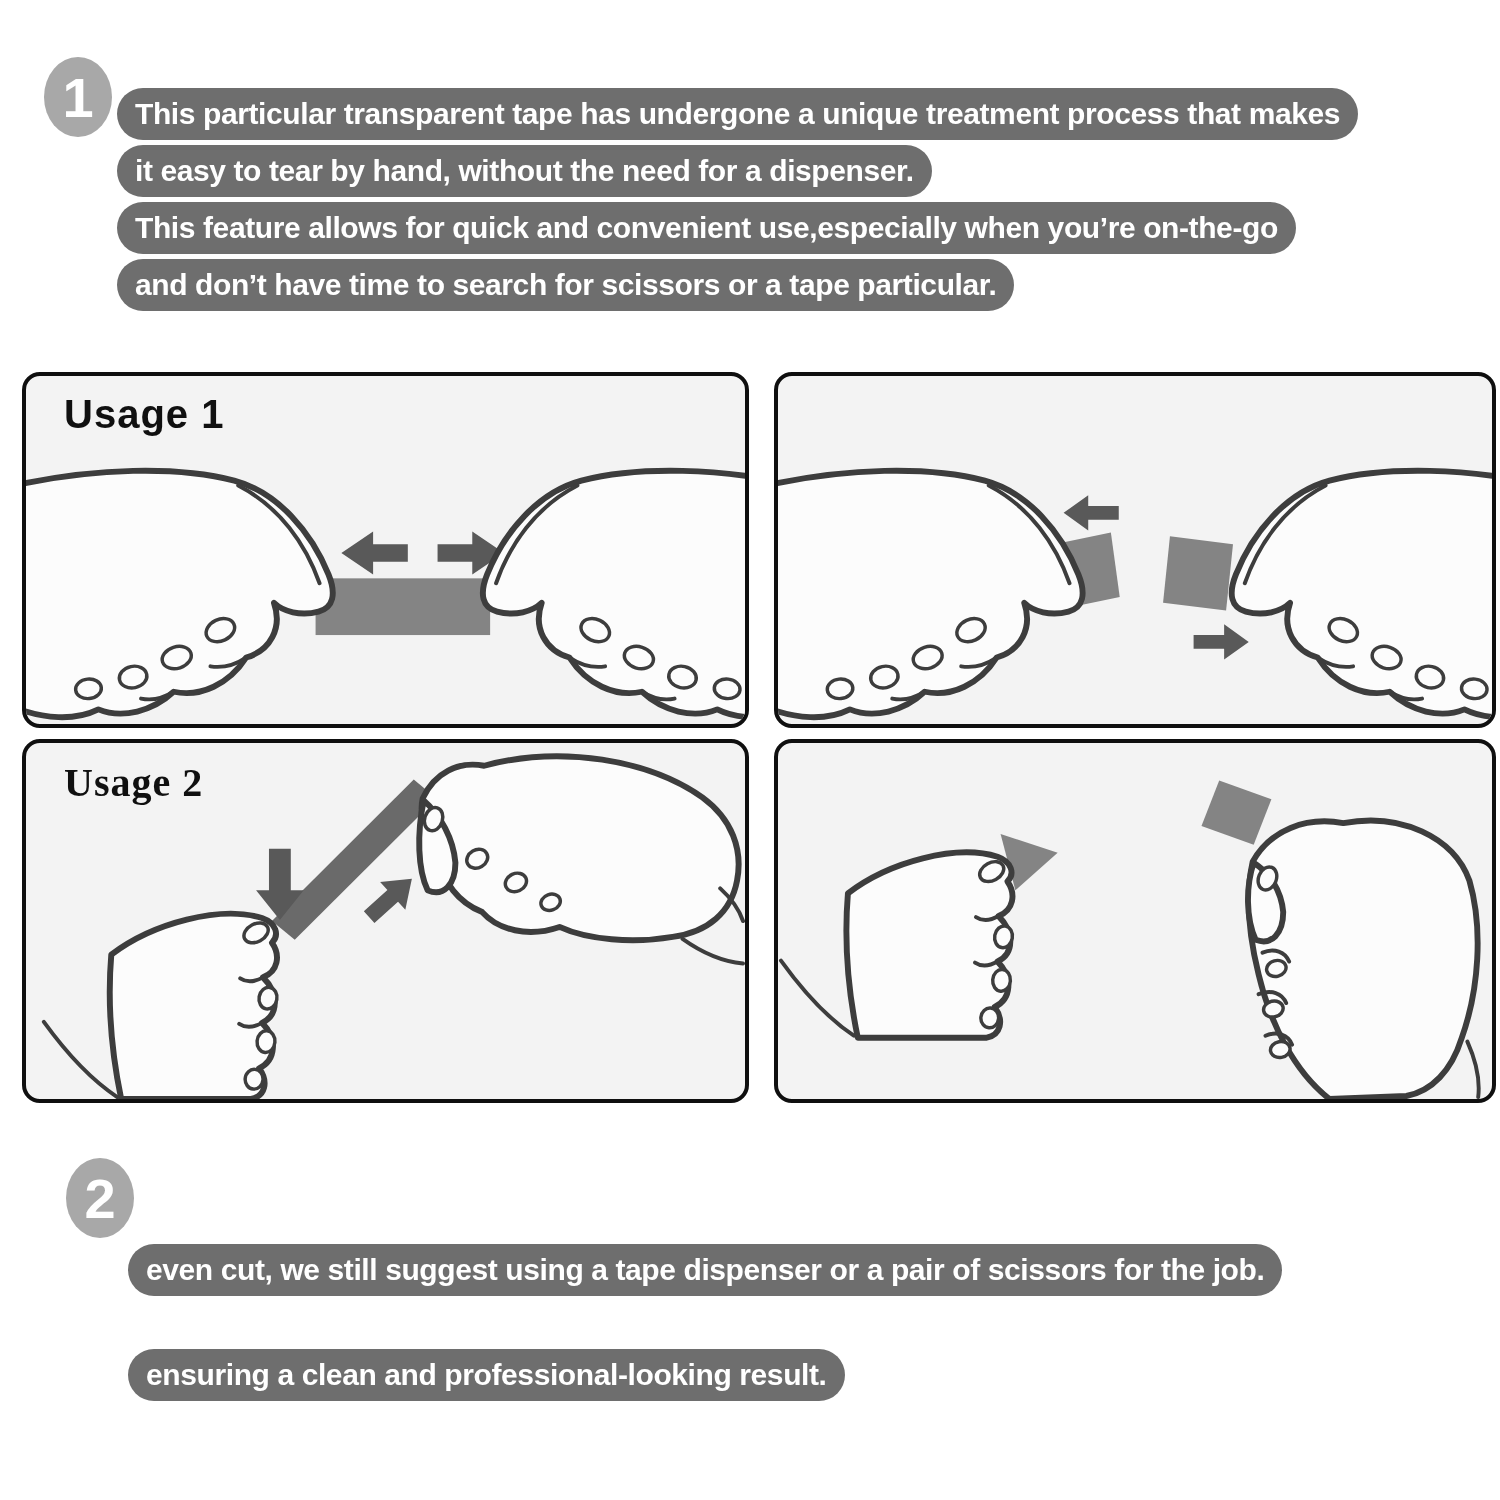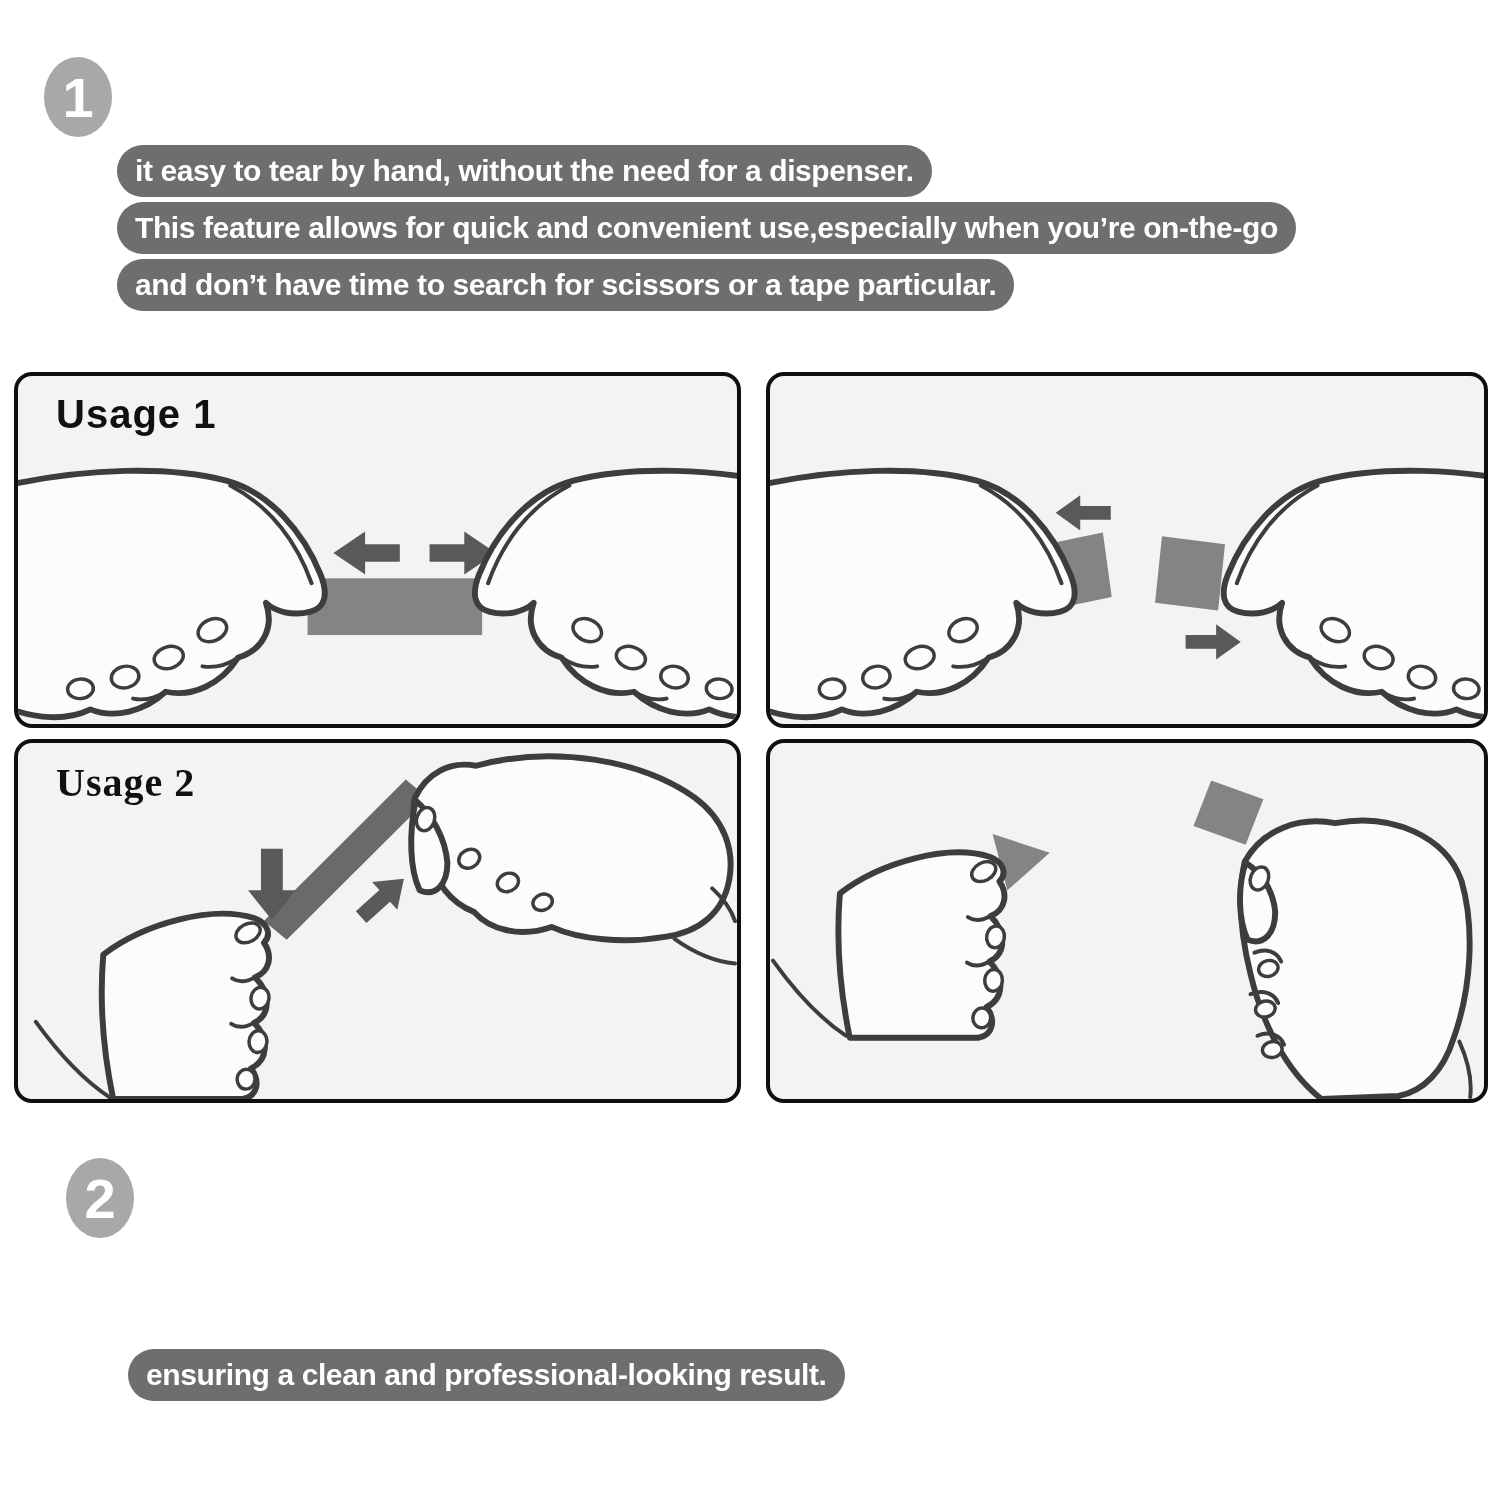--- a/index.html
+++ b/index.html
@@ -23,21 +23,21 @@
   .pill.s1l3{left:117px;top:202px;}
   .pill.s1l4{left:117px;top:259px;}
   .pill.s2l1{left:128px;top:1188px;}
   .pill.s2l2{left:128px;top:1244px;}
   .pill.s2l3{left:128px;top:1297px;}
   .pill.s2l4{left:128px;top:1349px;}
 
   
   .panel{position:absolute;background:var(--panel_bg,#f3f3f3);
     border:4px solid var(--panel_border,#0f0f0f);border-radius:18px;
-    box-sizing:border-box;overflow:hidden;}
+    box-sizing:border-box;overflow:hidden;margin-left:8px;}
   .panel.p1{left:14px;top:372px;width:727px;height:356px;}
   .panel.p2{left:766px;top:372px;width:722px;height:356px;}
   .panel.p3{left:14px;top:739px;width:727px;height:364px;font-family:Liberation Serif, serif;}
   .panel.p4{left:766px;top:739px;width:722px;height:364px;}
   .panel svg{position:absolute;left:0;top:0;width:100%;height:100%;}
 
   .usage-label{position:absolute;left:38px;top:16px;font-size:40px;font-weight:700;
     color:var(--usage_label,#101010);letter-spacing:1px;}
 
   
@@ -81,20 +81,21 @@
         <ellipse class="hand-nail" cx="244" cy="258" rx="11" ry="9" transform="rotate(-80 244 258)"></ellipse>
         <ellipse class="hand-nail" cx="242" cy="302" rx="11" ry="9" transform="rotate(-85 242 302)"></ellipse>
         <ellipse class="hand-nail" cx="230" cy="340" rx="10" ry="9" transform="rotate(-85 230 340)"></ellipse>
       </g>
     </defs>
   </svg>
 
   <div class="step-circle c1">
     <span>1</span>
   </div>
+  <div class="pill s1l1">This particular transparent tape has undergone a unique treatment process that makes</div>
   <div class="pill s1l3">This feature allows for quick and convenient use,especially when you’re on-the-go</div>
   <div class="pill s1l2">it easy to tear by hand, without the need for a dispenser.</div>
   <div class="pill s1l4">and don’t have time to search for scissors or a tape particular.</div>
 
   <div class="panel p1">
     <svg viewBox="0 0 725 356" preserveAspectRatio="none">
       <rect class="tape" x="292" y="207" width="176" height="58"></rect>
       <path class="arrow" d="M318,181 L350,159 L350,172 L385,172 L385,190 L350,190 L350,203 Z"></path>
       <path class="arrow" d="M482,181 L450,159 L450,172 L415,172 L415,190 L450,190 L450,203 Z"></path>
       <use href="#fistL"></use>
@@ -160,15 +161,16 @@
         <ellipse class="hand-nail" cx="503" cy="269" rx="10" ry="8" transform="rotate(-12 503 269)"></ellipse>
         <ellipse class="hand-nail" cx="510" cy="310" rx="10" ry="8" transform="rotate(-10 510 310)"></ellipse>
         <path class="hand-detail" d="M700,302 C709,322 713,341 711,358"></path>
       </g>
     </svg>
   </div>
 
   <div class="step-circle c2">
     <span>2</span>
   </div>
+  <div class="pill s2l2">even cut, we still suggest using a tape dispenser or a pair of scissors for the job.</div>
   <div class="pill s2l4">ensuring a clean and professional-looking result.</div>
 
 </div>
 
 </body></html>

